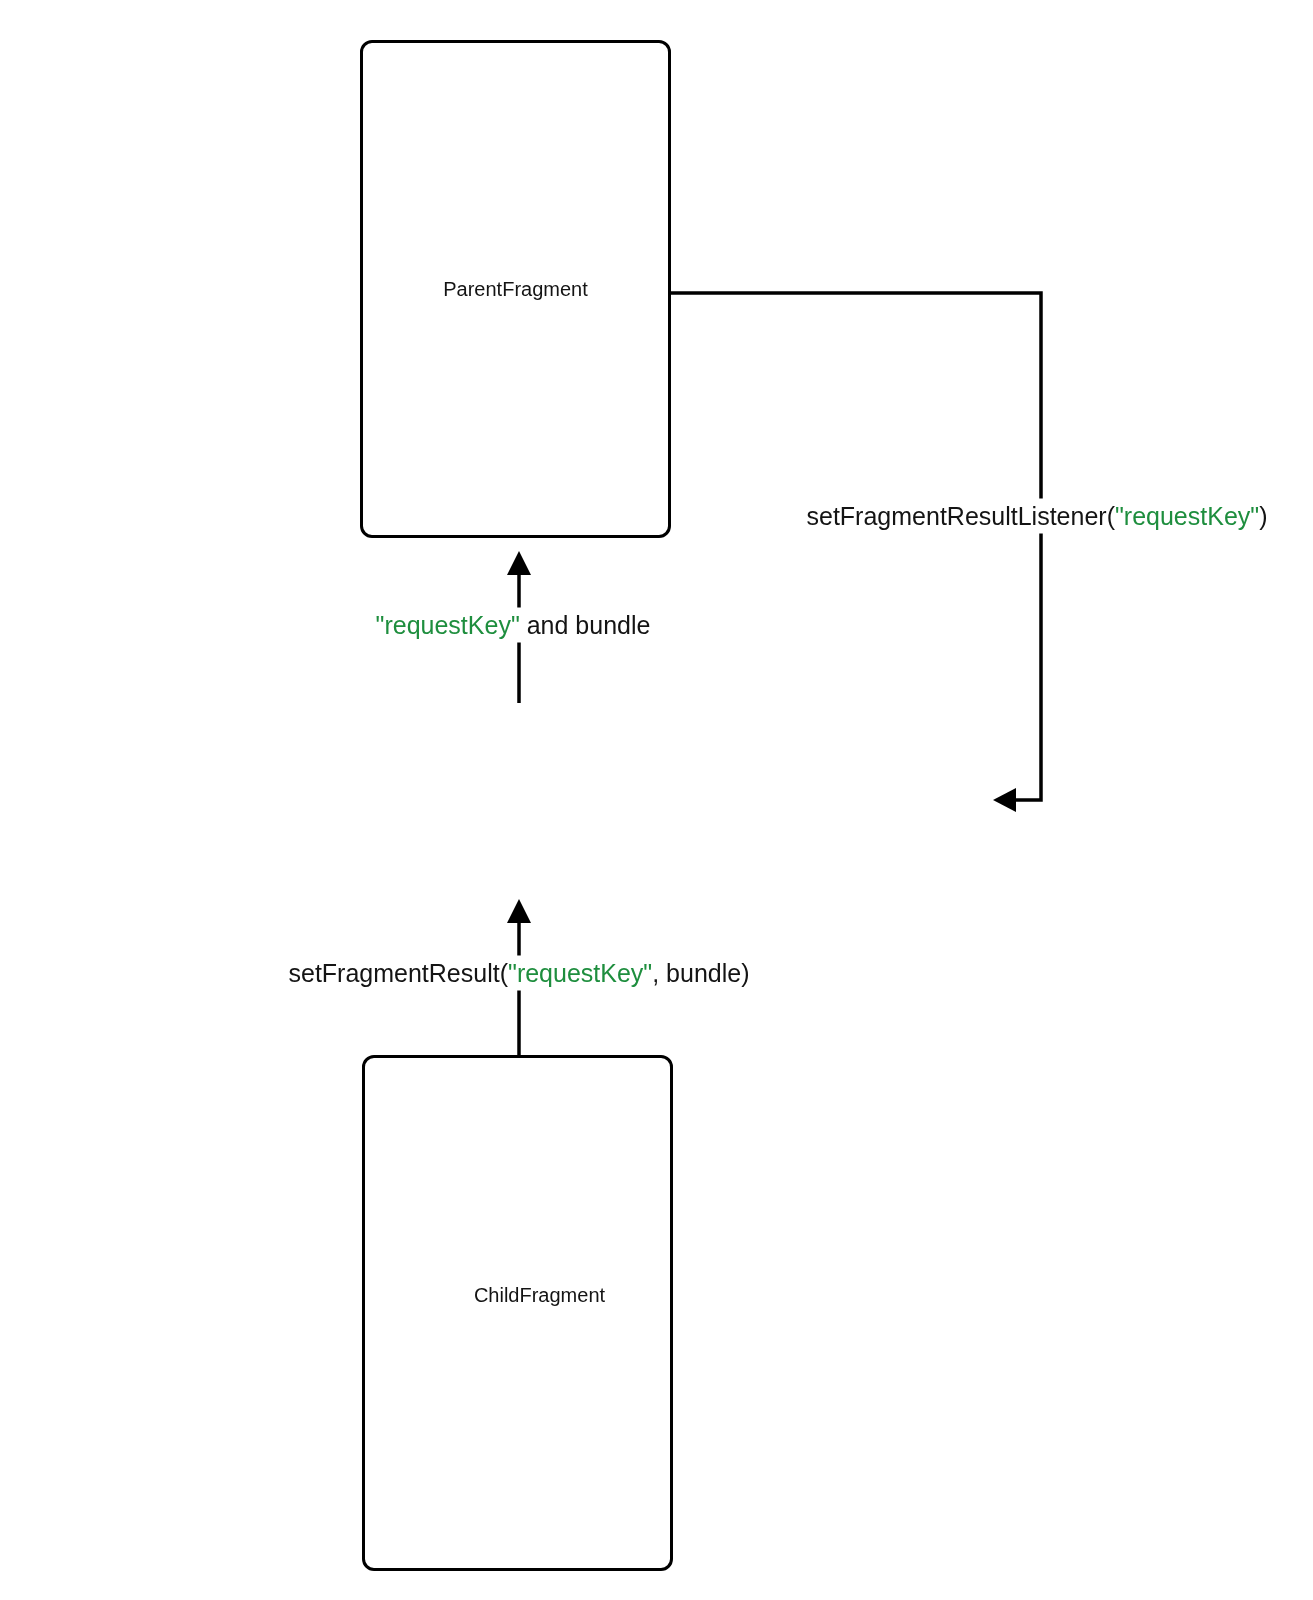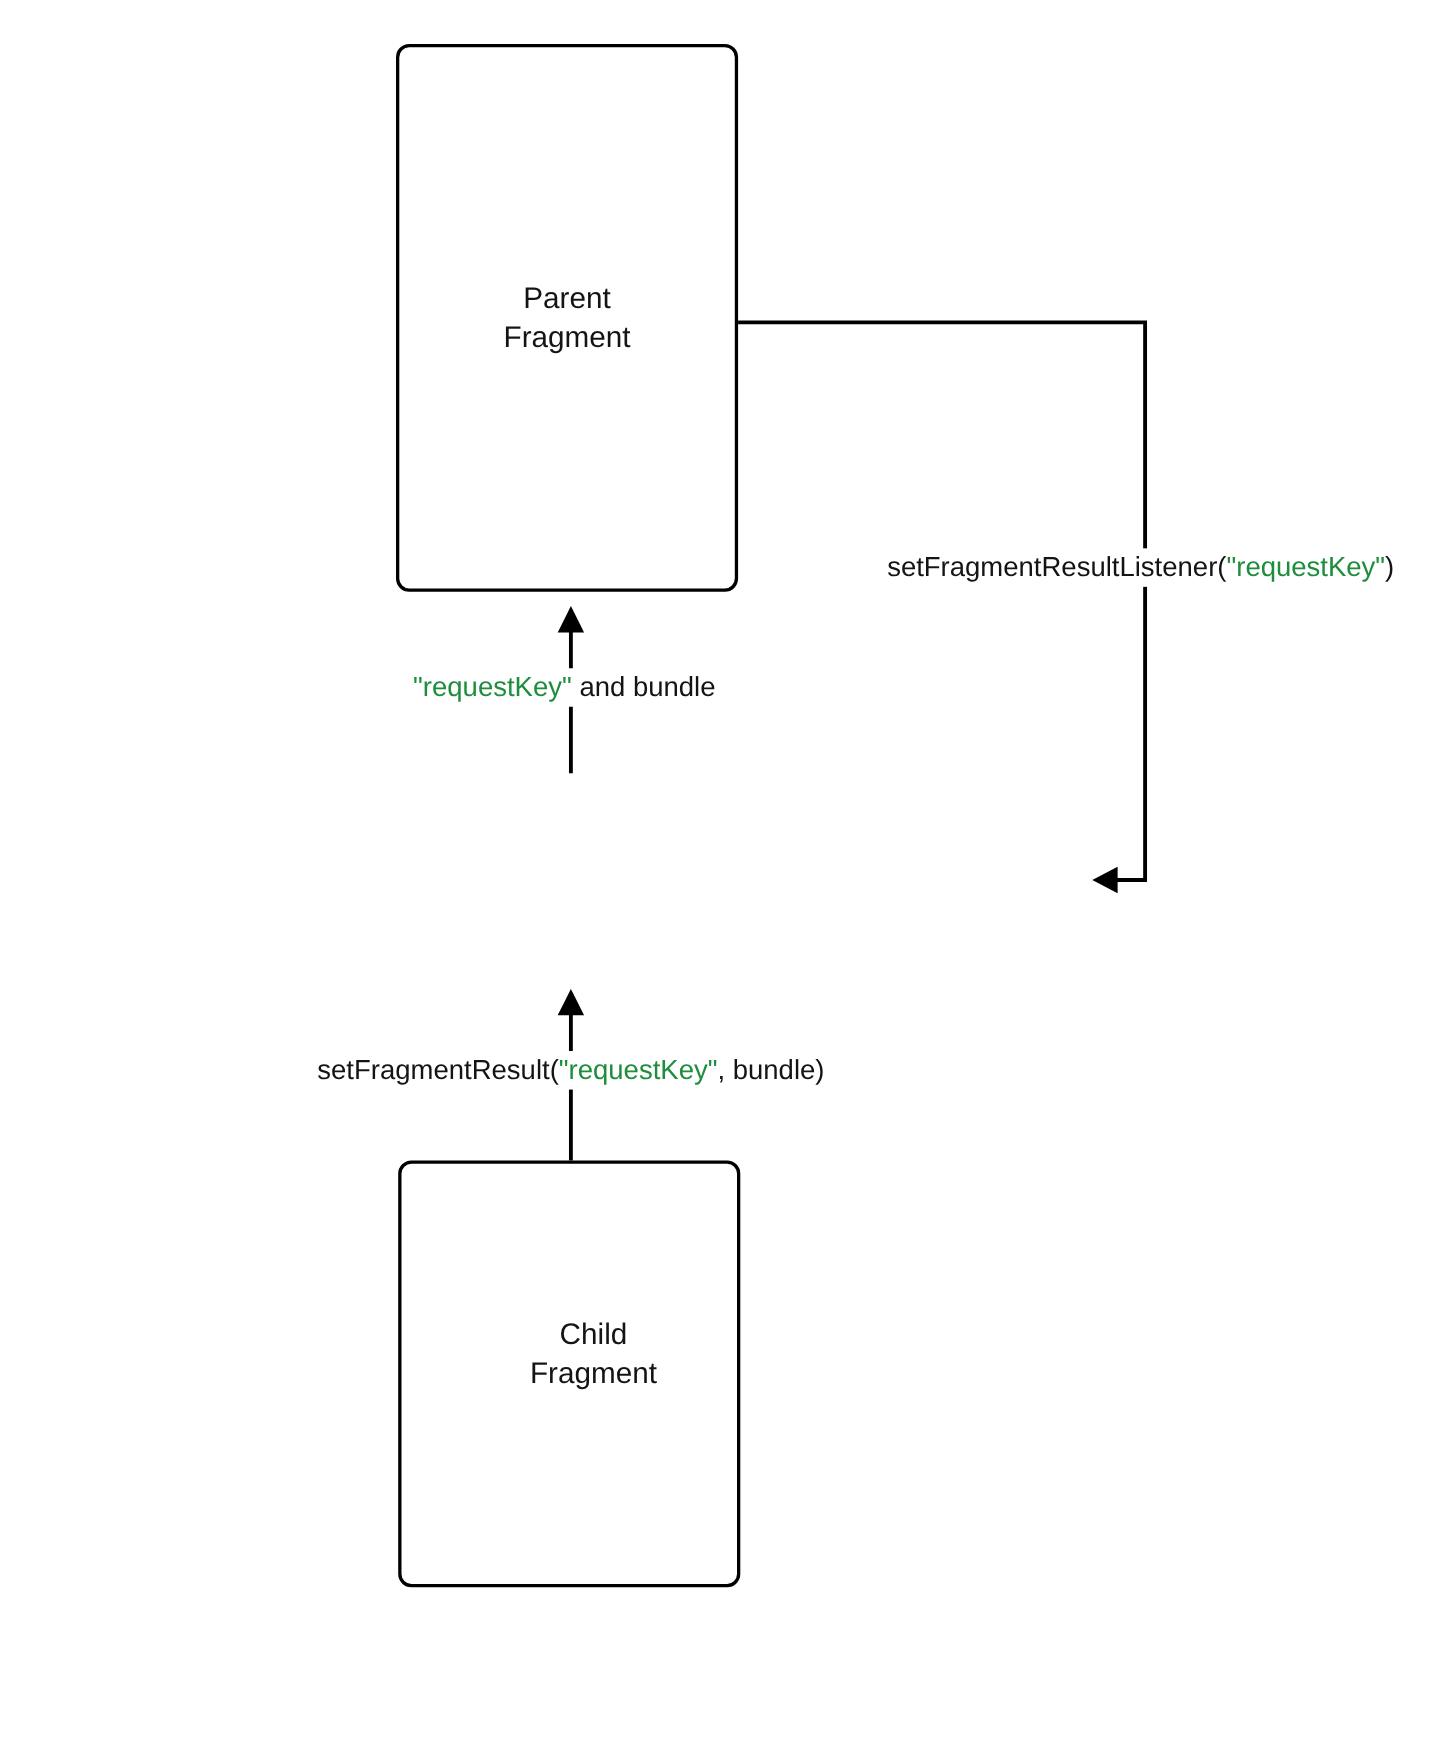--- a/index.html
+++ b/index.html
@@ -21,37 +21,37 @@
     font-family: "Liberation Sans", sans-serif;
     overflow: hidden;
   }
   .node {
     position: absolute;
     box-sizing: border-box;
     background: var(--node_fill);
     border: 3px solid var(--node_border);
     border-radius: 12px;
     display: flex;
-    flex-direction: column;
+    flex-direction: row;
     align-items: center;
     justify-content: center;
     text-align: center;
-    font-size: 27px;
+    font-size: 20px;
     line-height: 1.3;
     color: var(--text);
     z-index: 1;
   }
   #parent-box  { left: 360px; top: 40px;   width: 311px; height: 498px; }
   #manager-box {
     left: 43px;  top: 703px;  width: 943px; height: 187px;
     background: var(--manager_fill);
     border-color: var(--manager_border);
     border-radius: 10px;
   }
-  #child-box   { left: 362px; top: 1055px; width: 311px; height: 388px; padding-bottom: 36px; padding-left: 44px; }
+  #child-box   { left: 362px; top: 1055px; width: 311px; height: 516px; padding-bottom: 36px; padding-left: 44px; }
 
   svg.connectors {
     position: absolute;
     left: 0; top: 0;
     width: 1313px; height: 1600px;
     z-index: 3;
     pointer-events: none;
   }
   svg.connectors path {
     fill: none;

